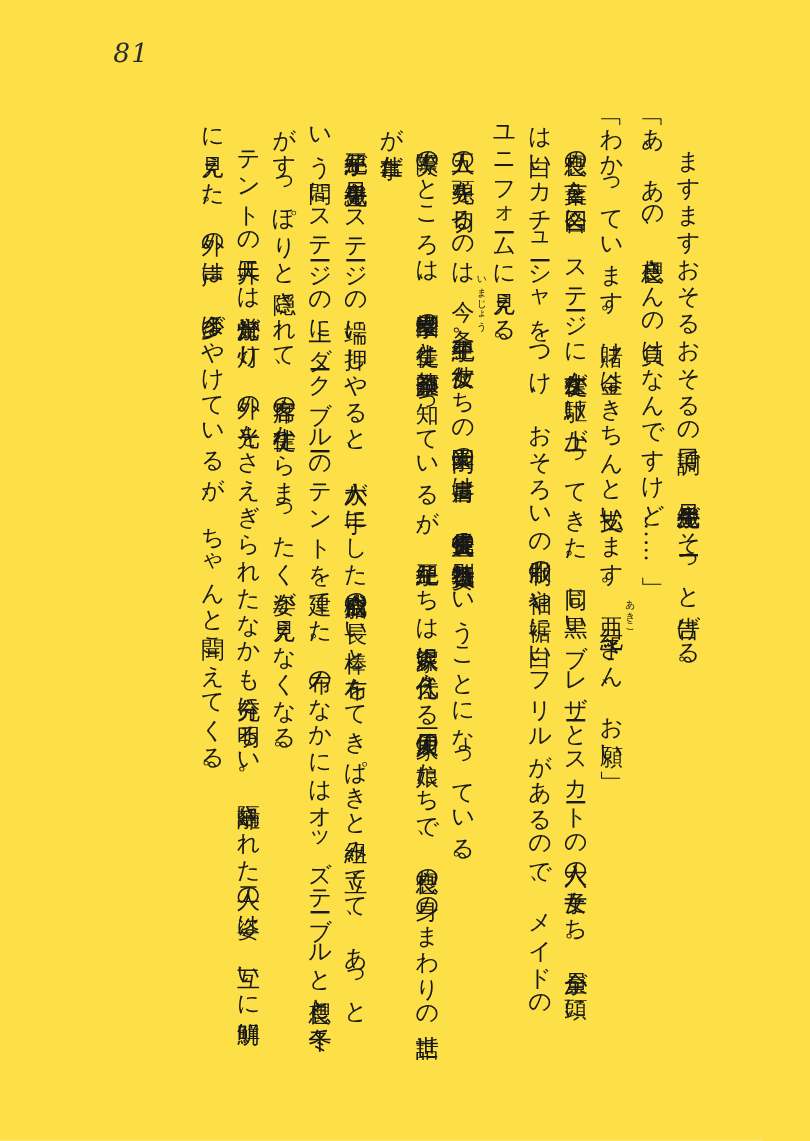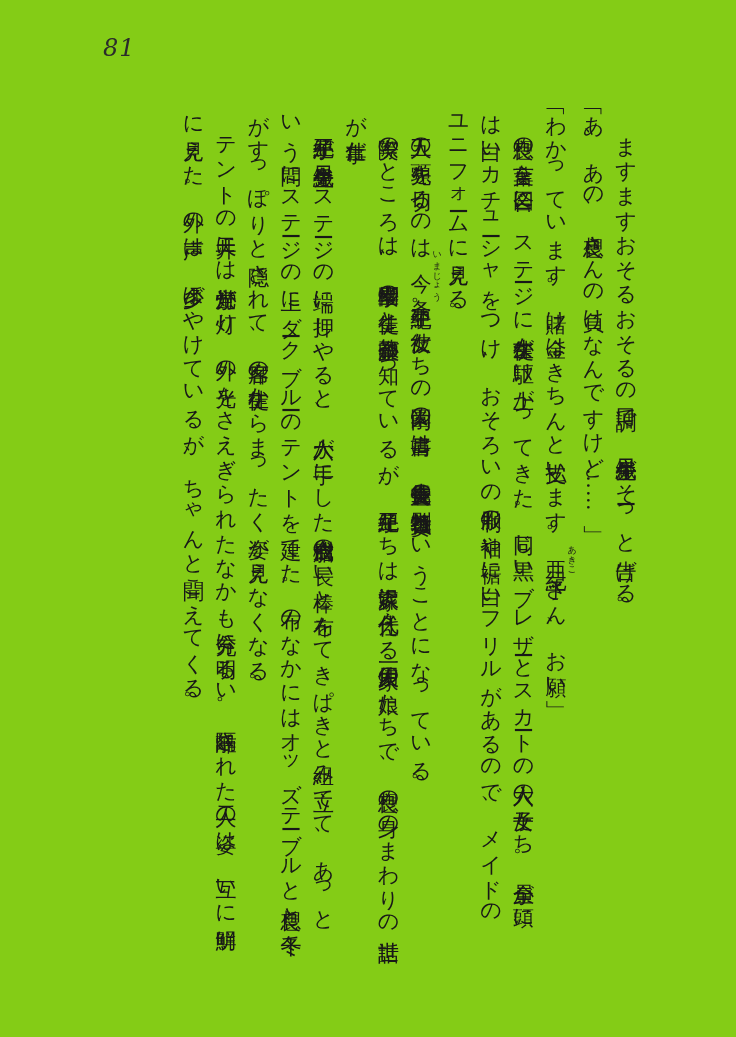--- a/index.html
+++ b/index.html
@@ -10,21 +10,21 @@
     width: 736px;
     height: 1037px;
     background: #ffffff;
     position: relative;
     overflow: hidden;
     font-family: "DejaVu Serif", serif;
   }
   .scan-page {
     position: absolute;
     inset: 0;
-    background: #84cc16;
+    background: #fde047;
   }
   .page-number {
     position: absolute;
     top: 34px;
     left: 103px;
     font-size: 24px;
     font-style: italic;
     color: #2b2b2b;
     font-family: "DejaVu Serif", serif;
     letter-spacing: 1px;

